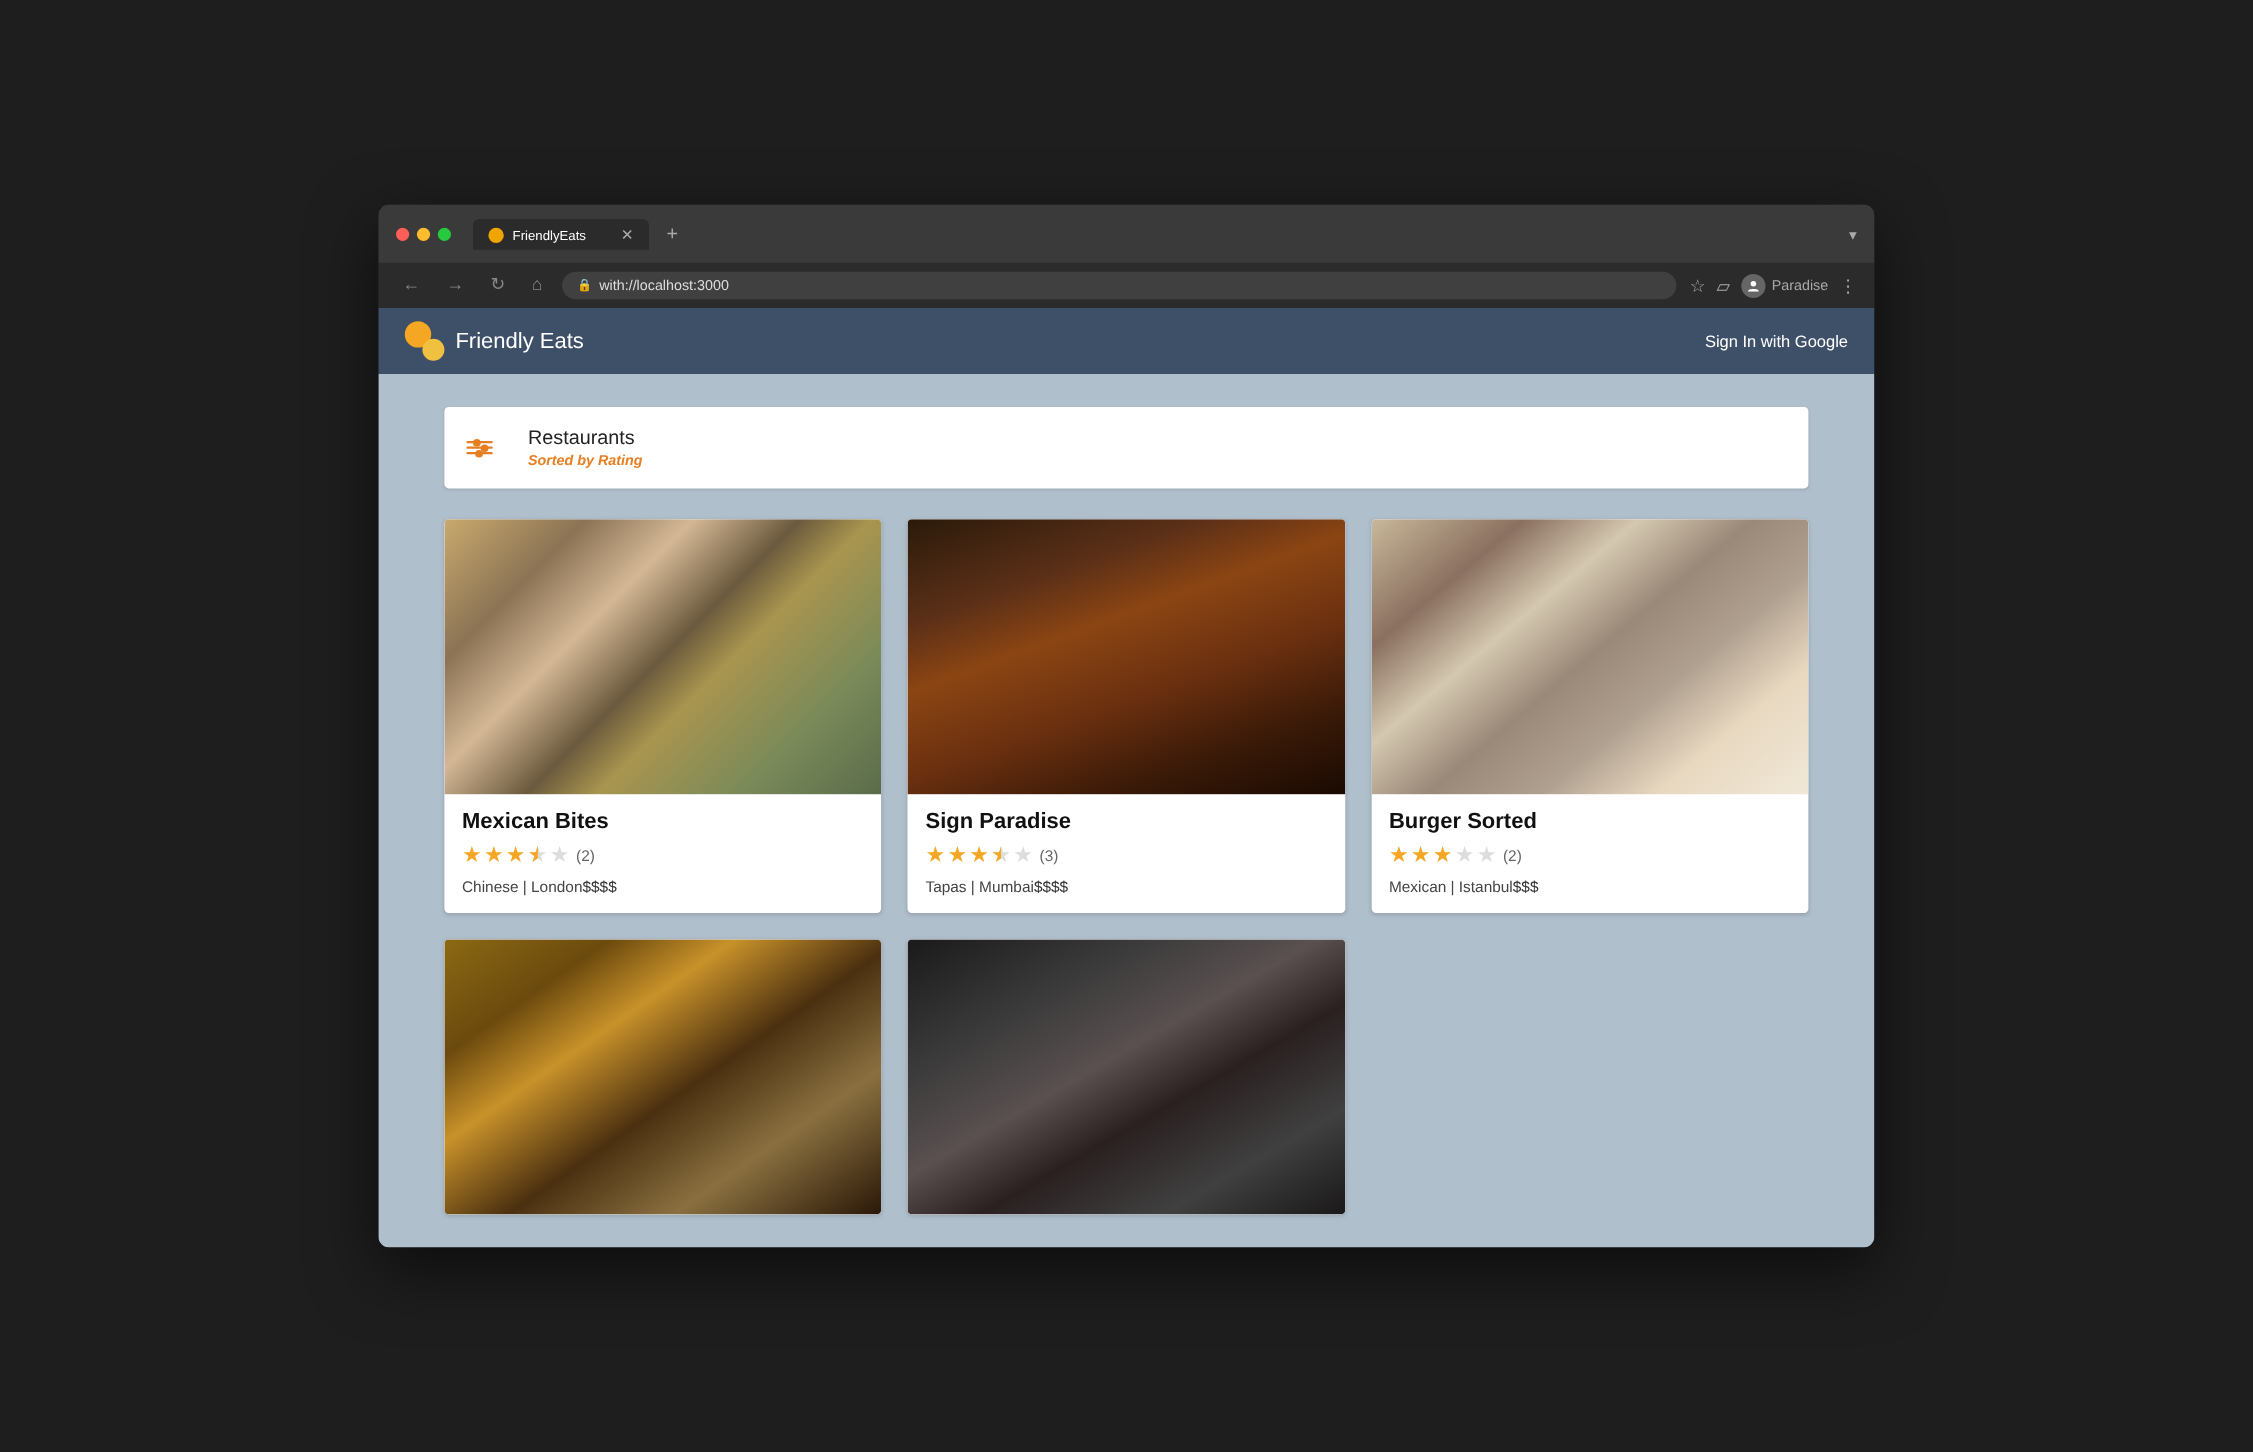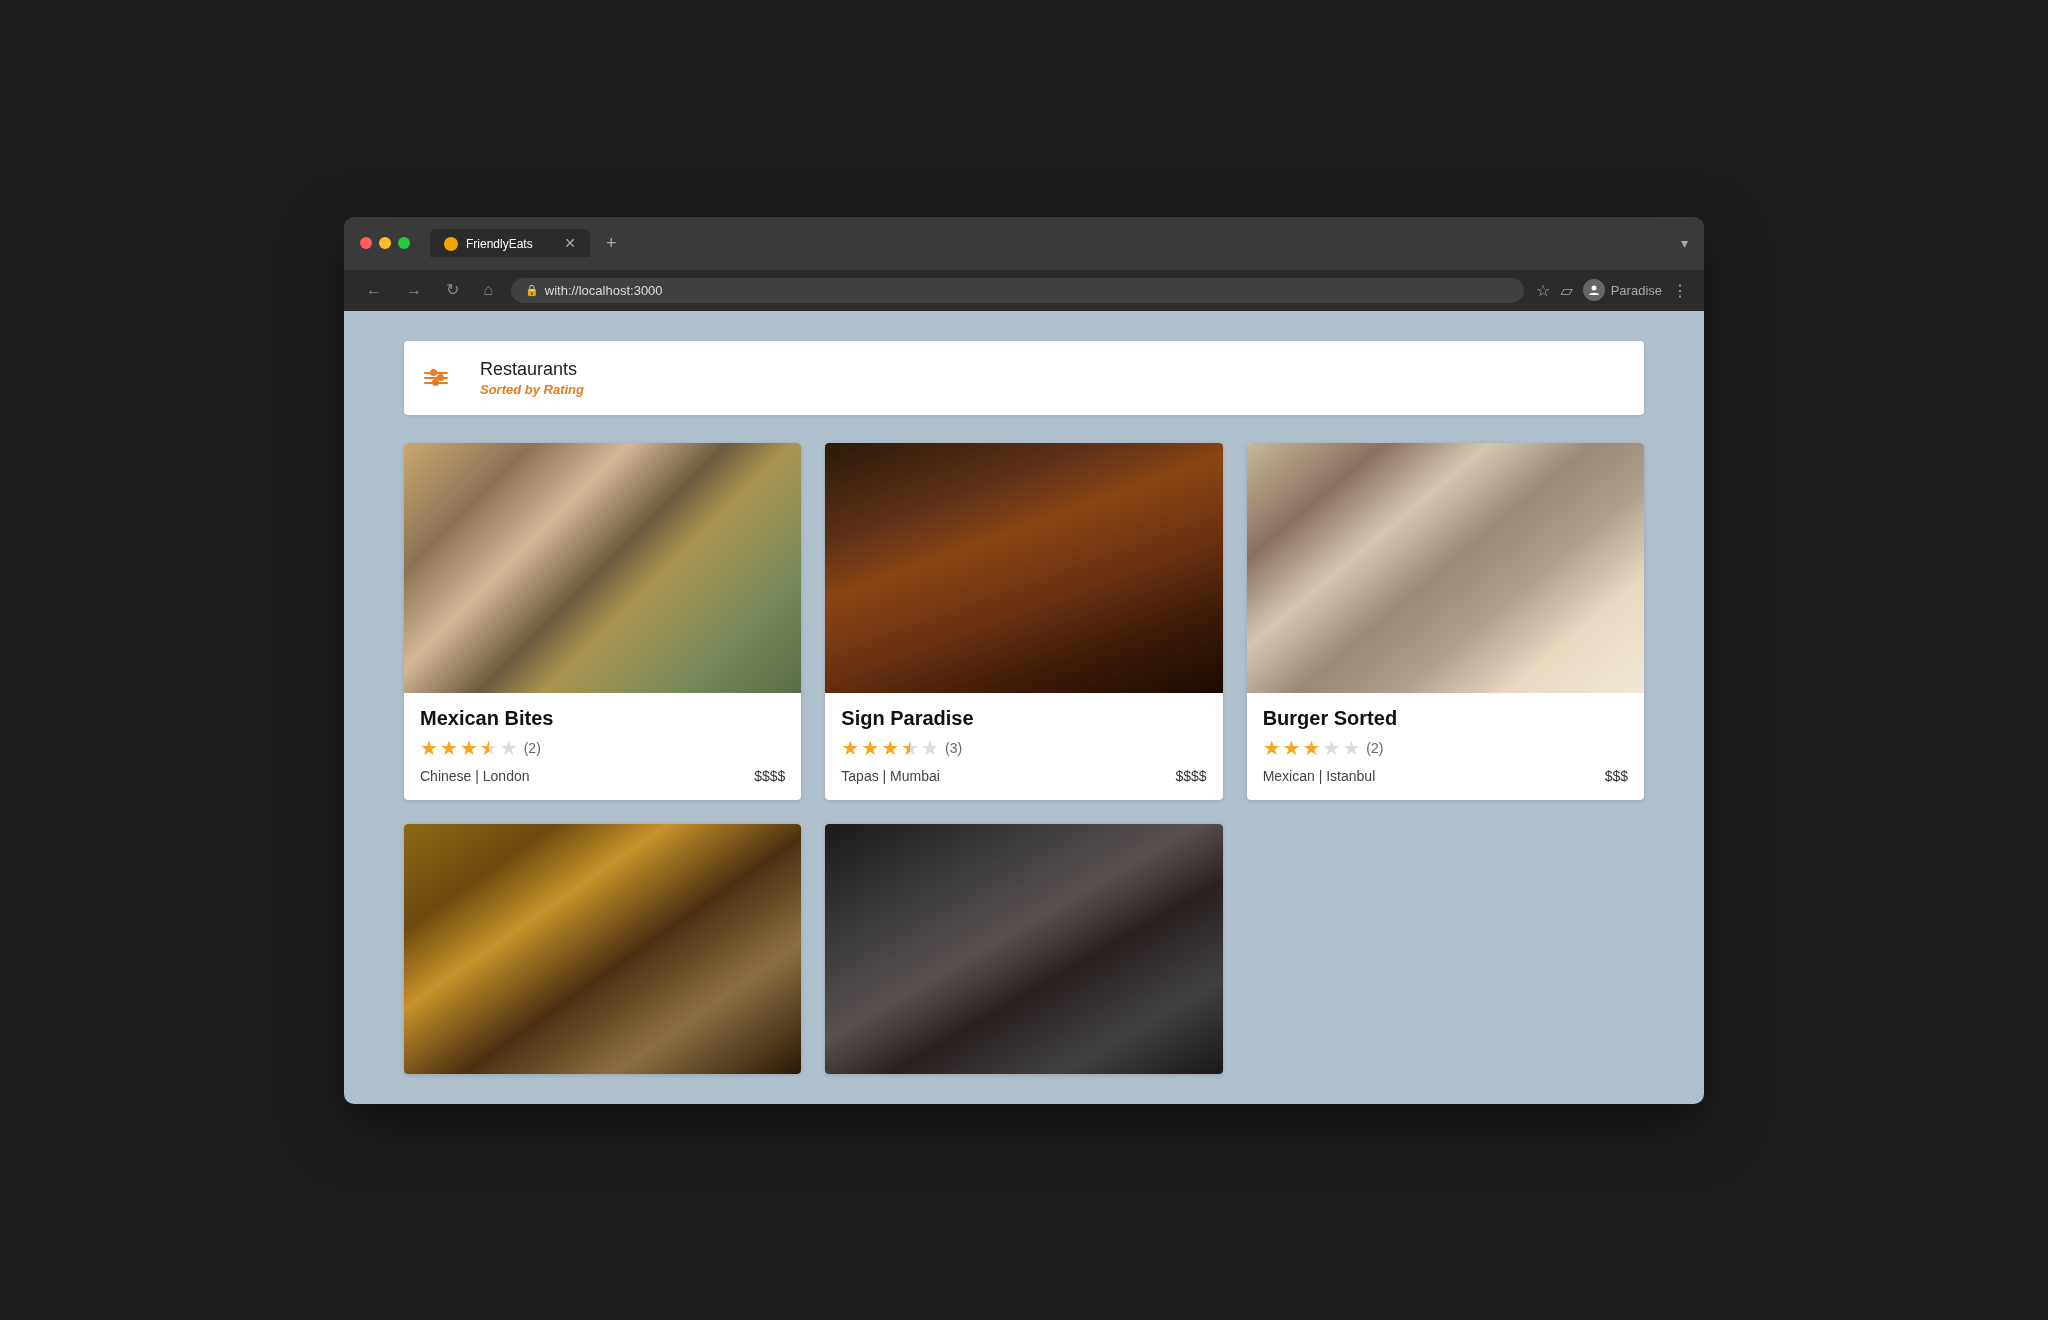--- a/index.html
+++ b/index.html
@@ -377,21 +377,20 @@
     .star-empty { color: #ddd; }
 
     .rating-count {
       font-size: 14px;
       color: #666;
       margin-left: 4px;
     }
 
     .card-meta {
       display: flex;
-      justify-content: space-between;
       align-items: center;
       color: #555;
       font-size: 14px;
     }
 
     .card-cuisine { color: #444; }
     .card-price { color: #333; font-weight: 500; }
   </style>
 </head>
 <body>
@@ -433,20 +432,30 @@
             <circle cx="6" cy="4" r="2.5"></circle>
             <path d="M1 11 C1 8 11 8 11 11" fill="white"></path>
           </svg>
         </div>
         <span>Paradise</span>
       </button>
       <button class="browser-icon-btn">⋮</button>
     </div>
   </div>
 
+  <div class="app-header">
+    <div class="app-logo">
+      <div class="logo-icon">
+        <div class="logo-circle-1"></div>
+        <div class="logo-circle-2"></div>
+      </div>
+      <span class="app-title">Friendly Eats</span>
+    </div>
+    <button class="sign-in-btn">Sign In with Google</button>
+  </div>
 
   <div class="app-content">
 
     <div class="restaurants-panel">
       <div class="filter-icon">
         <div class="filter-line">
           <div class="filter-dot"></div>
         </div>
         <div class="filter-line">
           <div class="filter-dot"></div>

